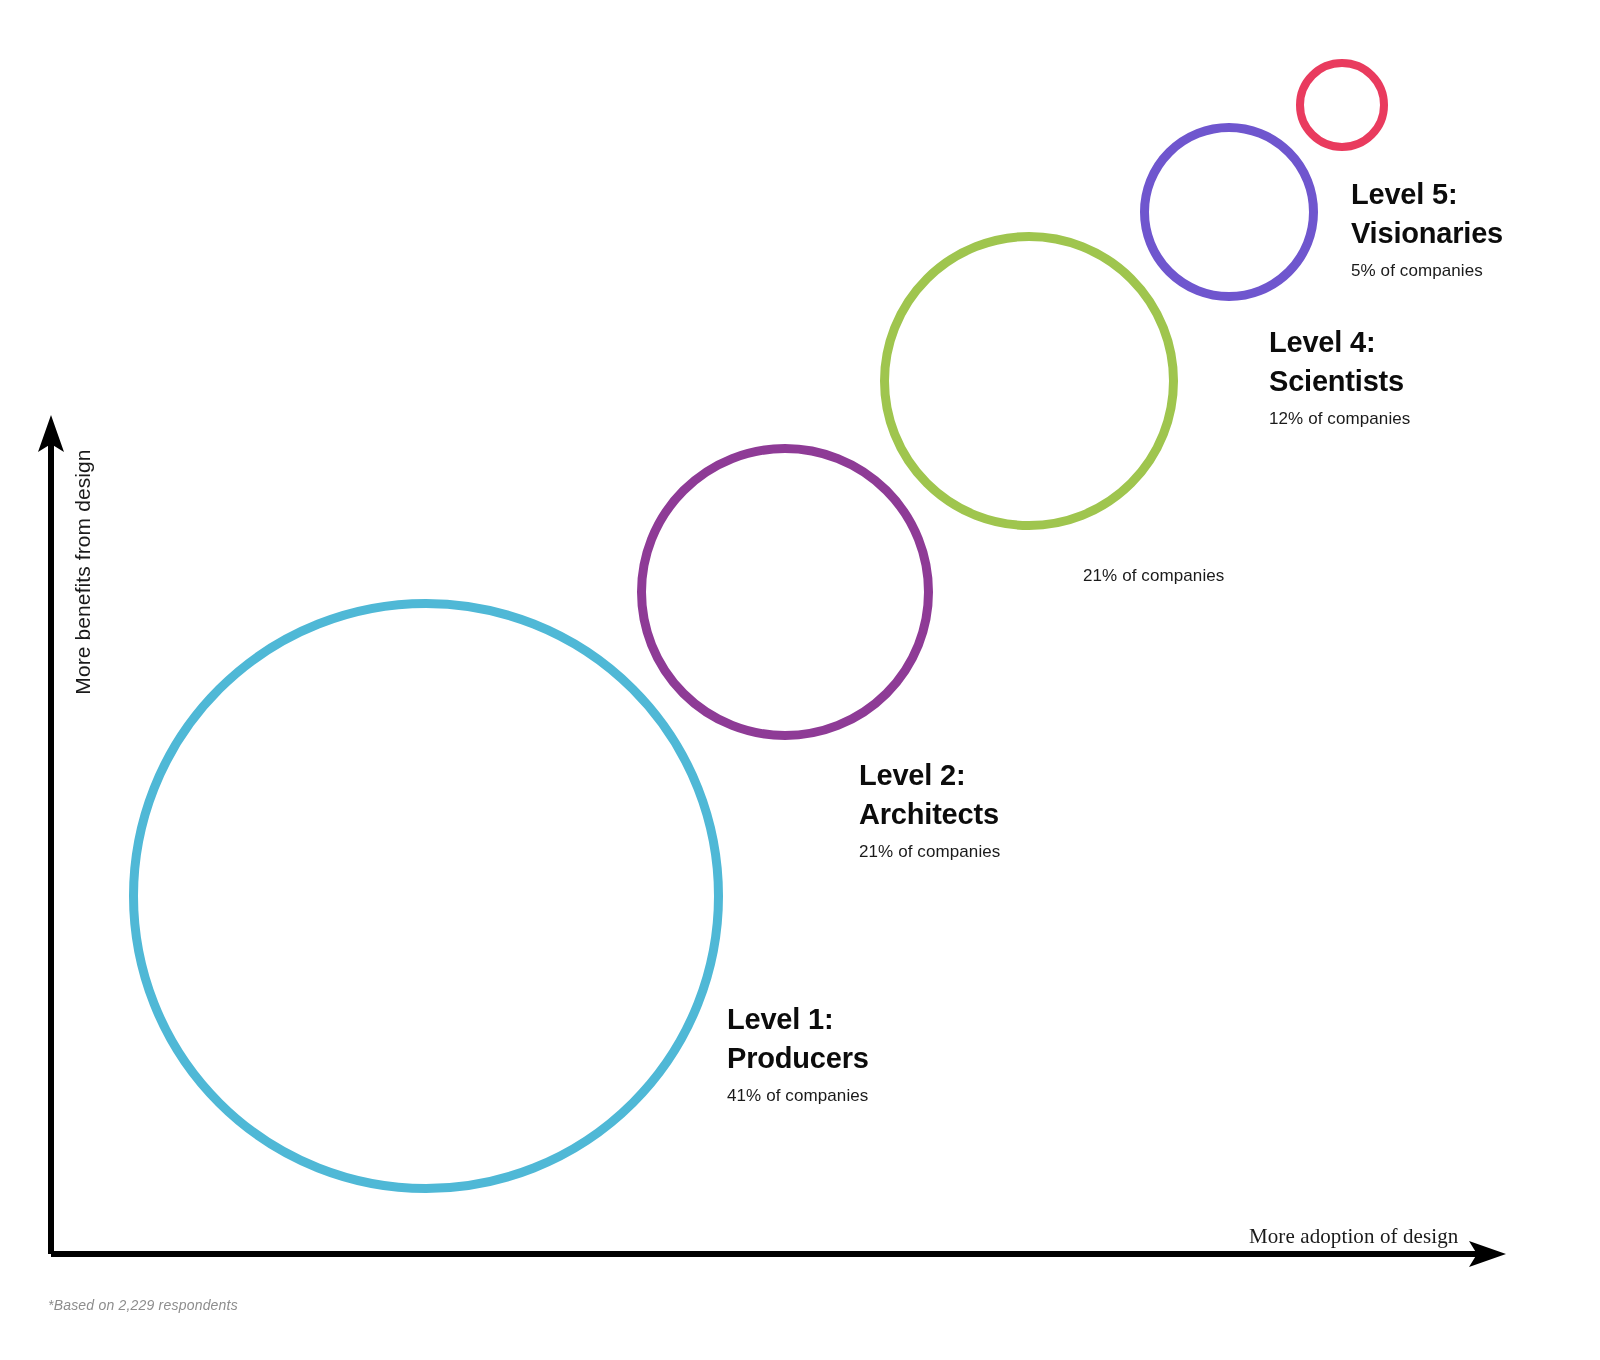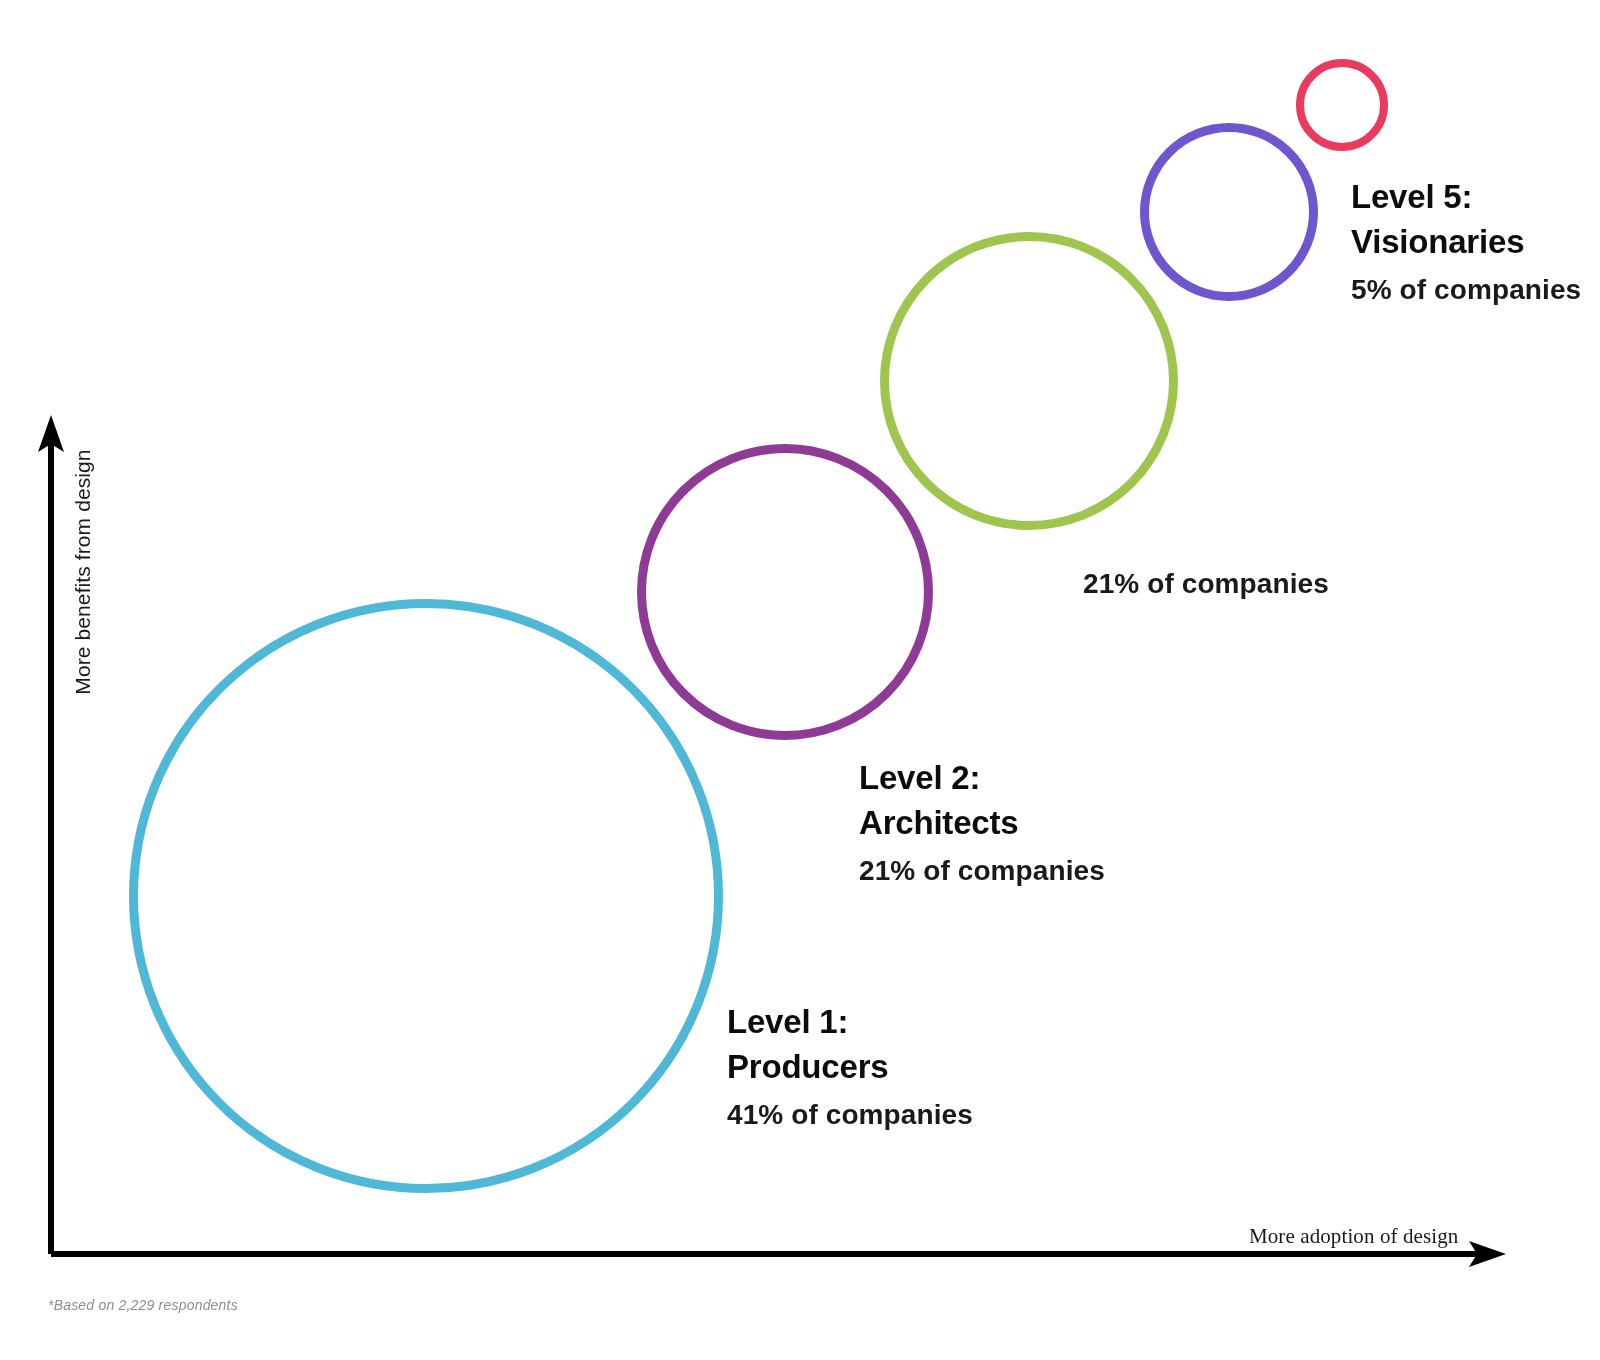--- a/index.html
+++ b/index.html
@@ -60,29 +60,29 @@
     box-sizing: border-box;
     background: transparent;
   }
 
   
   .bubble-label {
     position: absolute;
     white-space: nowrap;
   }
   .bubble-label .title {
-    font-size: 33px;
+    font-size: 29px;
     font-weight: 700;
     line-height: 1.35;
     color: #0c0c0c;
     letter-spacing: -0.2px;
   }
   .bubble-label .sub {
-    font-size: 28px;
-    font-weight: 700;
+    font-size: 17px;
+    font-weight: 400;
     line-height: 1.35;
     color: #1a1a1a;
     margin-top: 7px;
     letter-spacing: 0.1px;
   }
 
   
   .footnote {
     position: absolute;
     left: 48px;
@@ -136,20 +136,27 @@
       <div>Level 2:</div>
       <div>Architects</div>
     </div>
     <div class="sub">21% of companies</div>
   </div>
 
   <div class="bubble-label" style="left: 1083px; top: 558px;">
     <div class="sub">21% of companies</div>
   </div>
 
+  <div class="bubble-label" style="left: 1269px; top: 323px;">
+    <div class="title">
+      <div>Level 4:</div>
+      <div>Scientists</div>
+    </div>
+    <div class="sub">12% of companies</div>
+  </div>
 
   <div class="bubble-label" style="left: 1351px; top: 175px;">
     <div class="title">
       <div>Level 5:</div>
       <div>Visionaries</div>
     </div>
     <div class="sub">5% of companies</div>
   </div>
 
   <div class="footnote">*Based on 2,229 respondents</div>

